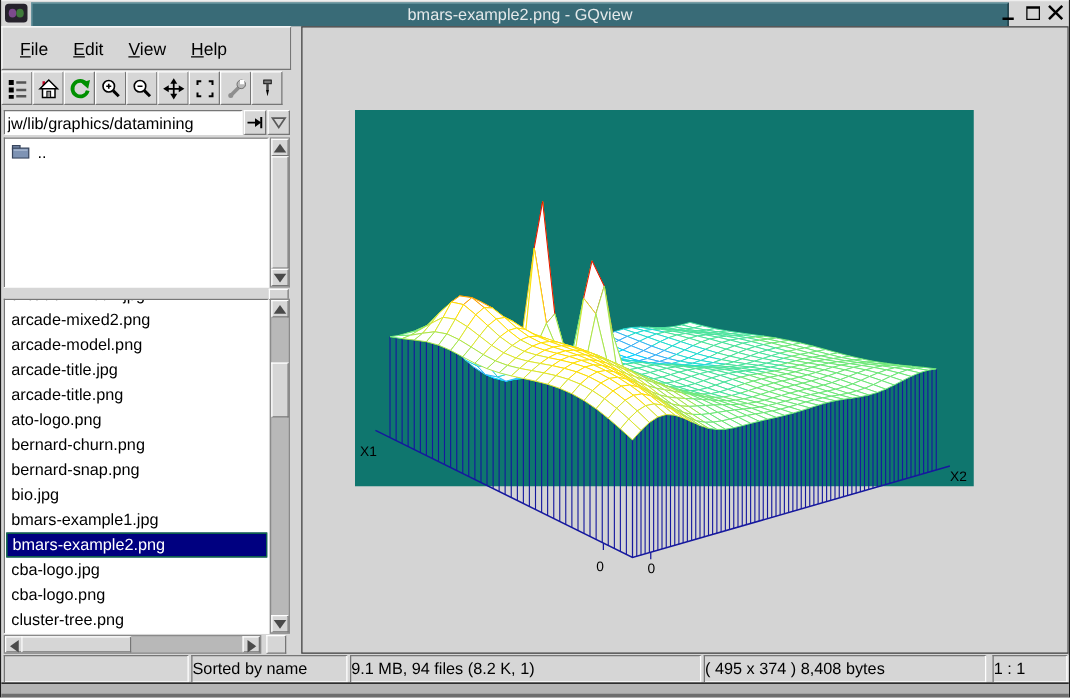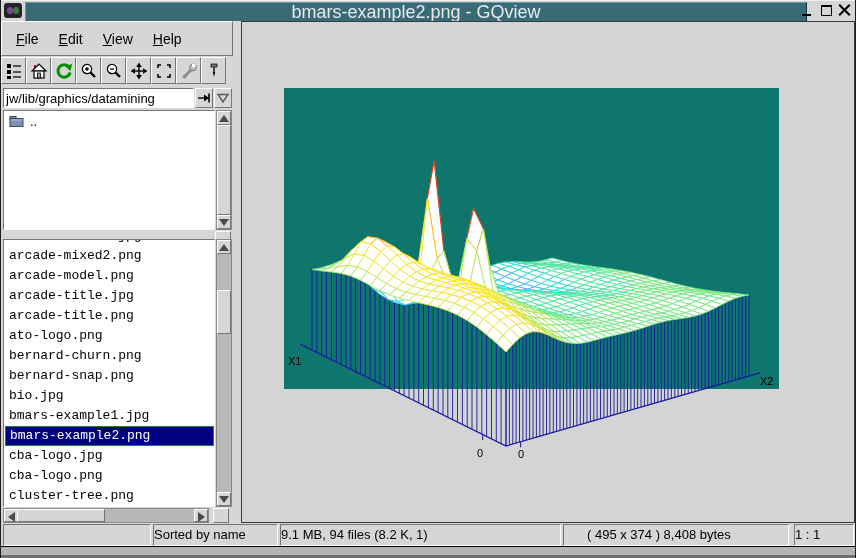--- a/index.html
+++ b/index.html
@@ -6,21 +6,21 @@
   .window{position:relative;width:856px;height:558px;background:#d6d6d6;overflow:hidden;
           border-left:1px solid #1c1c1c;border-right:1px solid #1c1c1c;box-sizing:border-box;
           font-family:"Liberation Sans",sans-serif;}
   
   .titlebar{position:absolute;left:0;top:0;width:100%;height:21px;background:#d6d6d6;border-top:1px solid #efefef;}
   .win-icon{position:absolute;left:3px;top:2px;width:18px;height:15px;background:#26222c;border-radius:3px;}
   .win-icon .dotL{position:absolute;left:3px;top:4px;width:6px;height:7px;border-radius:50%;background:#7c4a8c;}
   .win-icon .dotR{position:absolute;left:9px;top:4px;width:6px;height:7px;border-radius:50%;background:#3f7a3a;}
   .title-inset{position:absolute;left:24px;top:1px;width:780px;height:18px;background:#396b77;
     border-top:1px solid #6b99a3;border-left:1px solid #6b99a3;border-bottom:1px solid #16333b;border-right:1px solid #16333b;
-    color:#e4e9ea;font-size:18px;text-align:center;line-height:18px;}
+    color:#e4e9ea;font-size:13px;text-align:center;line-height:18px;}
   .win-btns{position:absolute;right:2px;top:2px;display:flex;gap:4px;}
   .win-btn{width:15px;height:15px;position:relative;cursor:default;}
   .glyph-min{position:absolute;left:2px;bottom:2px;width:9px;height:0;border-bottom:2px solid #000;}
   .glyph-max{position:absolute;left:2px;top:2px;width:9px;height:8px;border:1px solid #000;border-top:2px solid #000;}
   .glyph-x1,.glyph-x2{position:absolute;left:-1px;top:6px;width:15px;height:0;border-bottom:2px solid #000;}
   .glyph-x1{transform:rotate(45deg);} .glyph-x2{transform:rotate(-45deg);}
   
   .raised{border-top:1px solid #fff;border-left:1px solid #fff;border-bottom:1px solid #767676;border-right:1px solid #767676;}
   
   .left-panel{position:absolute;left:0;top:21px;width:232px;height:503px;display:flex;flex-direction:column;background:#d6d6d6;}
@@ -221,21 +221,21 @@
           </div>
       </div>
     </div>
 
     <div class="hsash">
       <div class="sash-grip raised"></div>
     </div>
 
     <div class="file-area">
       <div class="list-box">
-        <div class="list-inner" style="top:-14px;font-family:Liberation Mono, monospace;">
+        <div class="list-inner" style="top:-14px;">
 
         <div class="frow"><span>arcade-mixed2.jpg</span></div>
             <div class="frow"><span>arcade-mixed2.png</span></div>
             <div class="frow"><span>arcade-model.png</span></div>
             <div class="frow"><span>arcade-title.jpg</span></div>
             <div class="frow"><span>arcade-title.png</span></div>
             <div class="frow"><span>ato-logo.png</span></div>
             <div class="frow"><span>bernard-churn.png</span></div>
             <div class="frow"><span>bernard-snap.png</span></div>
             <div class="frow"><span>bio.jpg</span></div>
@@ -1119,18 +1119,18 @@
           <text x="193" y="369" font-size="11" fill="#000">0</text>
           <text x="234" y="370" font-size="11" fill="#000">0</text>
         </svg>
     </div>
   </div>
 
   <div class="statusbar">
     <div class="sbox" style="left:2px;width:148px;"></div>
     <div class="sbox" style="left:152px;width:125px;">Sorted by name</div>
     <div class="sbox" style="left:279px;width:281px;">9.1 MB, 94 files (8.2 K, 1)</div>
-    <div class="sbox" style="left:562px;width:226px;padding-left:23px;">( 495 x 374 ) 8,408 bytes</div>
+    <div class="sbox" style="left:562px;width:226px;">( 495 x 374 ) 8,408 bytes</div>
     <div class="sbox" style="left:793px;width:60px;">1 : 1</div>
   </div>
 
   <div class="bottom-frame"></div>
 </div>
 
 </body></html>

